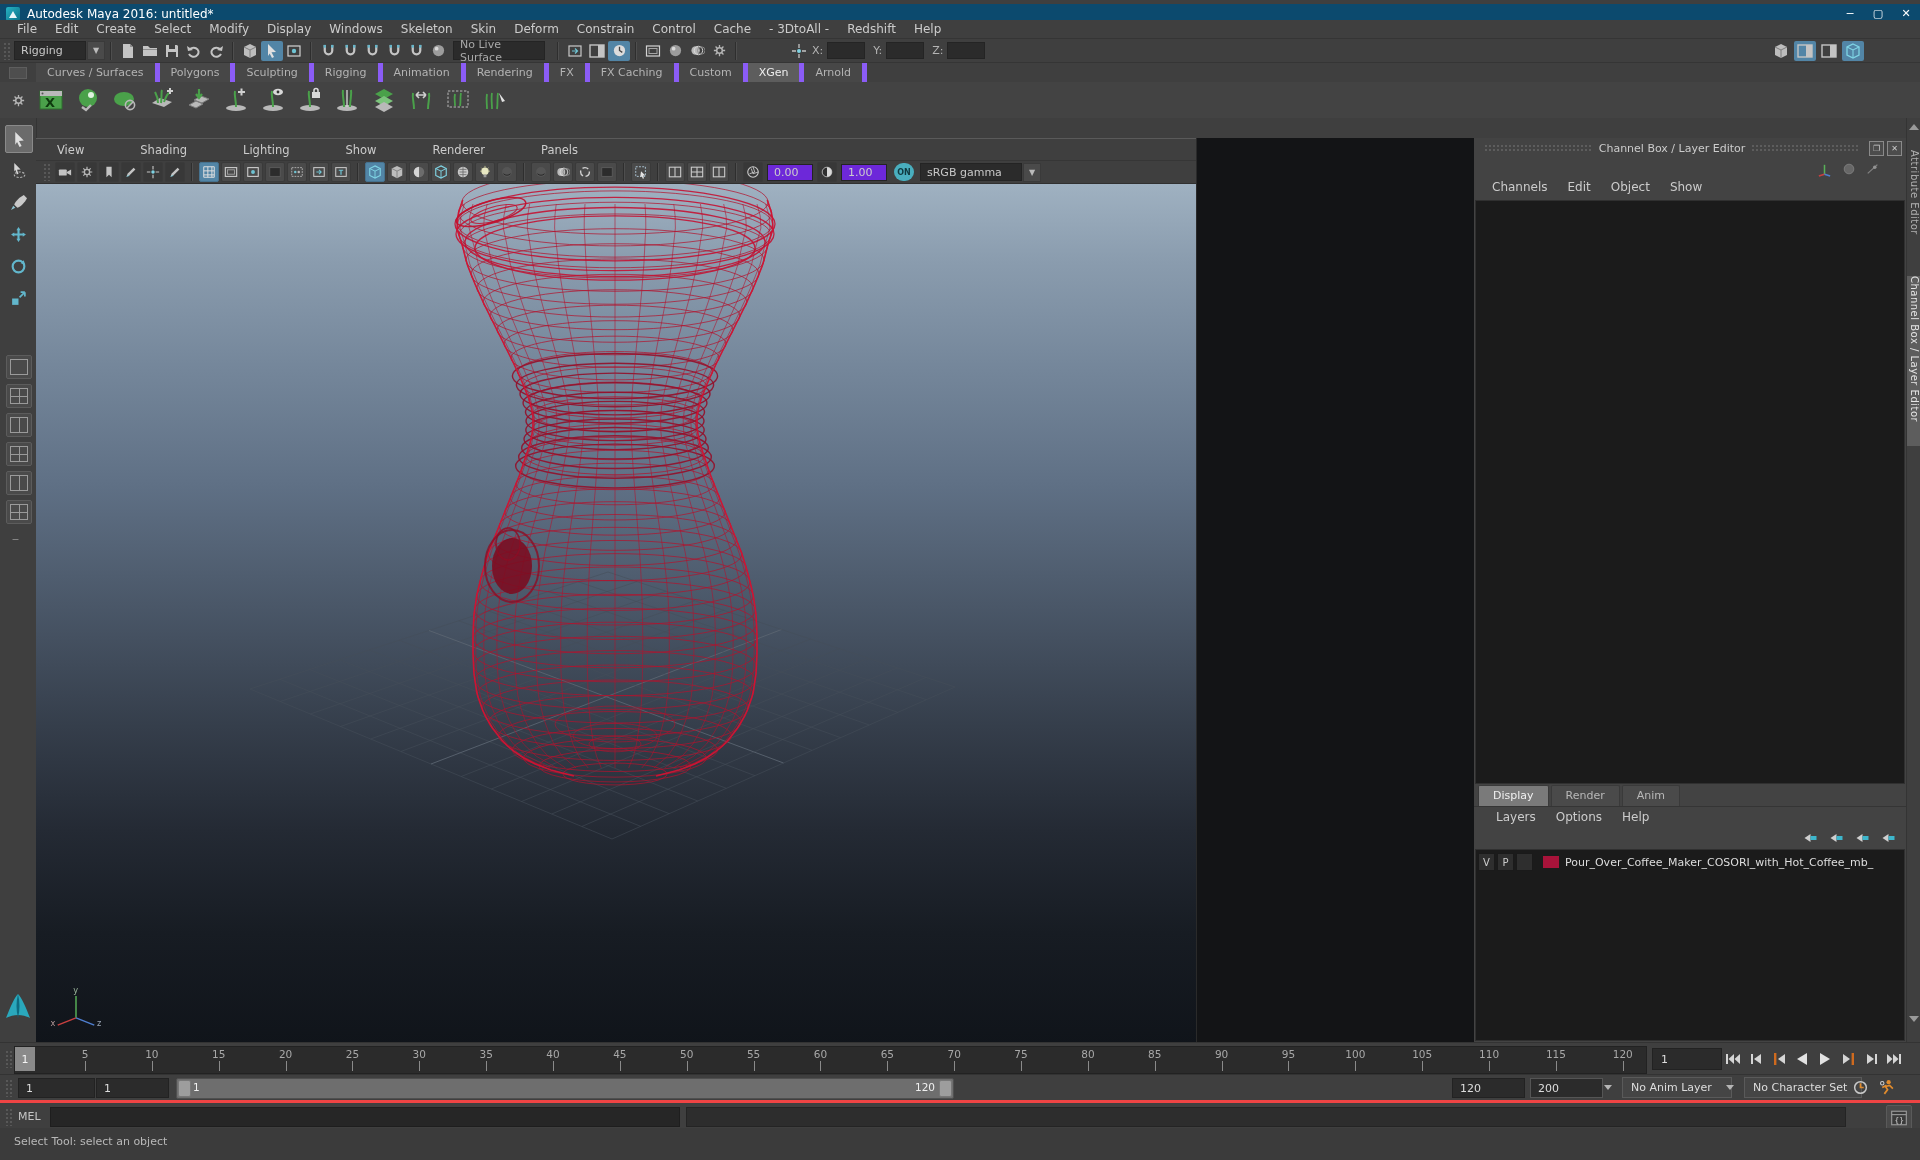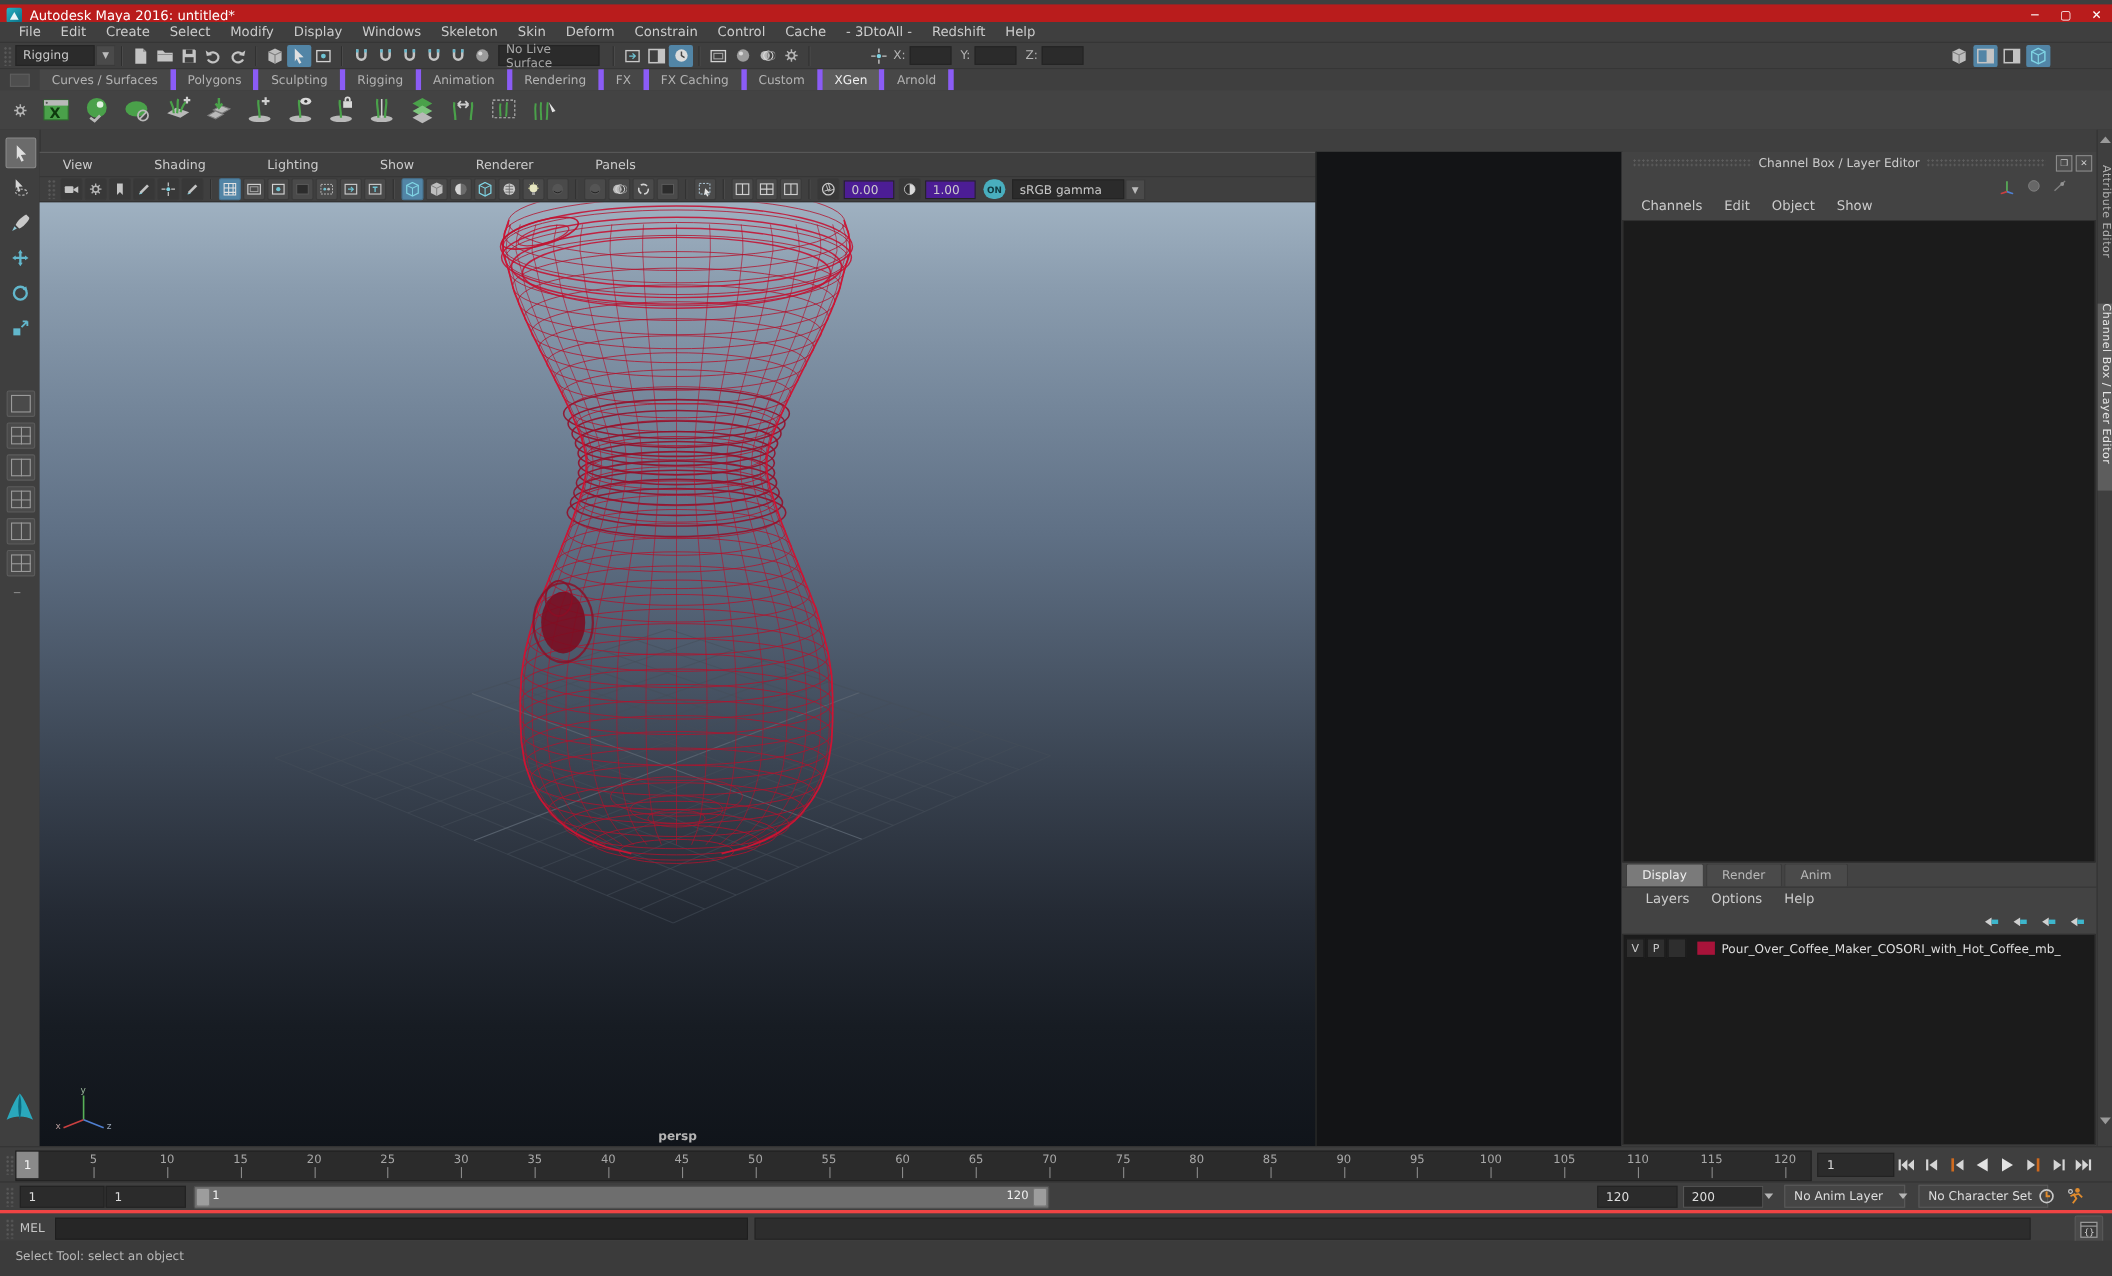--- a/index.html
+++ b/index.html
@@ -6,21 +6,21 @@
   body{
     width:1920px;height:1160px;position:relative;overflow:hidden;
     background:#3f3f3f;color:#c8c8c8;
     font-family:"DejaVu Sans","Liberation Sans",sans-serif;font-size:11px;
     user-select:none;
   }
   .abs{position:absolute;}
   .row{position:absolute;left:0;width:1920px;}
   .sep{width:1px;height:18px;background:#2e2e2e;border-right:1px solid #4e4e4e;margin:0 5px;}
   
-  #titlebar{top:4px;height:20px;background:#b91c1c;display:flex;align-items:center;color:#fff;}
+  #titlebar{top:4px;height:20px;background:#0c4a6e;display:flex;align-items:center;color:#fff;}
   #titlebar .ticon{width:14px;height:14px;margin:0 7px 0 6px;border-radius:2px;
     background:linear-gradient(135deg,#27b3c4,#0a6f86);position:relative;}
   #titlebar .ticon:after{content:"";position:absolute;left:3px;top:4px;border-left:4px solid transparent;
     border-right:4px solid transparent;border-bottom:7px solid #e8f6f8;}
   #titlebar .wtitle{font-size:12px;}
   #winbtns{margin-left:auto;display:flex;height:20px;}
   #winbtns div{width:28px;text-align:center;line-height:20px;font-size:11px;color:#fff;}
   
   #menubar{top:20px;height:18px;background:#3f3f3f;border-bottom:1px solid #353535;display:flex;align-items:center;padding-left:8px;}
   #menubar span{padding:0 9px;font-size:12px;color:#ccc;line-height:18px;}
@@ -52,21 +52,21 @@
   .layoutbtn.p4:before{content:"";position:absolute;left:50%;top:3px;bottom:3px;width:1px;background:#9a9a9a;z-index:1;}
   .layoutbtn.p4 i{position:absolute;left:3px;right:3px;top:50%;height:1px;background:#9a9a9a;}
   
   #viewport{left:36px;top:20px;width:1160px;height:904px;background:#3f3f3f;border-top:1px solid #5a5a5a;}
   #vpmenubar{height:21px;display:flex;align-items:center;padding-left:10px;border-bottom:1px solid #363636;gap:34px;}
   #vpmenubar span{padding:0 11px;font-size:11.5px;color:#ccc;}
   #vptoolbar{height:22px;display:flex;align-items:center;padding-left:4px;border-bottom:1px solid #303030;}
   .vpi{width:18px;height:18px;margin:0 1px;display:flex;align-items:center;justify-content:center;border-radius:2px;background:#4a4a4a;border:1px solid #3a3a3a;}
   .vpi.active{background:#5285a6;border-color:#46728f;}
   .vpi.dark{background:#383838;}
-  .vpfield{background:#4c1d95;border:1px solid #242424;height:15px;width:38px;color:#ccc;display:flex;align-items:center;padding-left:6px;margin:0 3px;}
+  .vpfield{background:#6d28d9;border:1px solid #242424;height:15px;width:38px;color:#ccc;display:flex;align-items:center;padding-left:6px;margin:0 3px;}
   #onbtn{width:20px;height:18px;border-radius:9px;background:#49aebe;color:#103a40;font-size:8px;font-weight:bold;display:flex;align-items:center;justify-content:center;margin:0 4px;}
   #gammadd{display:flex;align-items:center;margin-left:2px;}
   #gammadd .dd{width:88px;height:16px;}
   #vpcanvas{position:relative;width:1160px;height:861px;
     background:linear-gradient(180deg,#9fb1c1 0%,#8a9cae 9%,#75879b 21%,#5f7085 35%,#4a5768 49%,#353e4b 63%,#242a34 75%,#171c23 87%,#10141a 100%);}
   #persplabel{position:absolute;left:0;right:0;bottom:6px;text-align:center;color:#b5b5b5;font-size:11px;font-weight:bold;}
   #axisgizmo{position:absolute;left:10px;bottom:18px;width:60px;height:42px;}
   
   #emptypanel{left:1196px;top:20px;width:278px;height:904px;background:#131416;border-left:1px solid #2a2a2a;}
   
@@ -961,21 +961,20 @@
           <path d="M731.3 16 L733.3 22 L735.3 28 L736.3 34 L736.7 40 L736.7 46 L734.7 52 L732.7 58 L731.0 64 L729.5 70 L728.0 76 L726.2 82 L723.8 88 L721.4 94 L719.0 100 L716.3 106 L713.6 112 L710.9 118 L708.0 124 L705.0 130 L702.0 136 L699.0 142 L696.0 148 L693.0 154 L690.0 160 L687.0 166 L684.0 172 L681.0 178 L678.2 184 L675.5 190 L672.8 196 L670.2 202 L667.8 208 L665.4 214 L663.7 220 L662.1 226 L661.0 232 L661.0 238 L661.0 244 L662.0 250 L663.2 256 L664.7 262 L666.7 268 L668.7 274 L670.7 280 L672.7 286 L674.8 292 L677.2 298 L679.6 304 L682.0 310 L684.4 316 L686.8 322 L689.2 328 L691.6 334 L694.0 340 L696.4 346 L698.8 352 L701.2 358 L703.6 364 L706.0 370 L707.8 376 L709.6 382 L711.4 388 L713.0 394 L714.5 400 L716.0 406 L717.3 412 L718.2 418 L719.1 424 L720.0 430 L720.3 436 L720.6 442 L720.9 448 L721.0 454 L721.0 460 L721.0 466 L720.9 472 L720.6 478 L720.3 484 L720.0 490 L719.1 496 L718.2 502 L717.3 508 L715.6 514 L713.5 520 L711.4 526 L708.8 532 L705.2 538 L701.6 544 L697.0 550 L692.2 556 L686.5 562 L679.0 568 L670.2 574 L658.8 580 L643.0 586 L620.0 592" fill="none" stroke="#d01434" stroke-width="1.6" opacity="0.95"></path>
           <ellipse cx="455" cy="28" rx="36" ry="11" fill="none" stroke="#c01330" stroke-width="1.5" opacity="0.95" transform="rotate(-16 455 28)"></ellipse>
           <ellipse cx="458" cy="30" rx="24" ry="7" fill="none" stroke="#c01330" stroke-width="1.1" opacity="0.85" transform="rotate(-16 458 30)"></ellipse>
           <ellipse cx="476" cy="382" rx="20" ry="28" fill="#7c0b20" opacity="0.88"></ellipse>
           <ellipse cx="476" cy="382" rx="27" ry="36" fill="none" stroke="#8d0d24" stroke-width="2" opacity="0.8"></ellipse>
           <ellipse cx="472" cy="360" rx="12" ry="16" fill="none" stroke="#8d0d24" stroke-width="1.6" opacity="0.8"></ellipse>
           <ellipse cx="579" cy="540" rx="60" ry="18" fill="none" stroke="#b3122d" stroke-width="0.9" opacity="0.7"></ellipse>
           <ellipse cx="579" cy="552" rx="42" ry="12.6" fill="none" stroke="#b3122d" stroke-width="0.9" opacity="0.7"></ellipse>
           <ellipse cx="579" cy="560" rx="26" ry="7.8" fill="none" stroke="#b3122d" stroke-width="0.9" opacity="0.7"></ellipse>
         </svg>
-      <div id="persplabel">persp</div>
       <svg id="axisgizmo" width="60" height="46" viewBox="0 0 60 46">
         <path d="M30 36V12" stroke="#58b158" stroke-width="1.6"></path>
         <path d="M30 36L10 44" stroke="#c94040" stroke-width="1.6"></path>
         <path d="M30 36l20 8" stroke="#4f7fd0" stroke-width="1.6"></path>
         <text x="27" y="9" font-size="9" fill="#9ab59a">y</text>
         <text x="2" y="45" font-size="9" fill="#b59a9a">x</text>
         <text x="53" y="45" font-size="9" fill="#9aa5b5">z</text>
       </svg>
     </div>
   </div>

